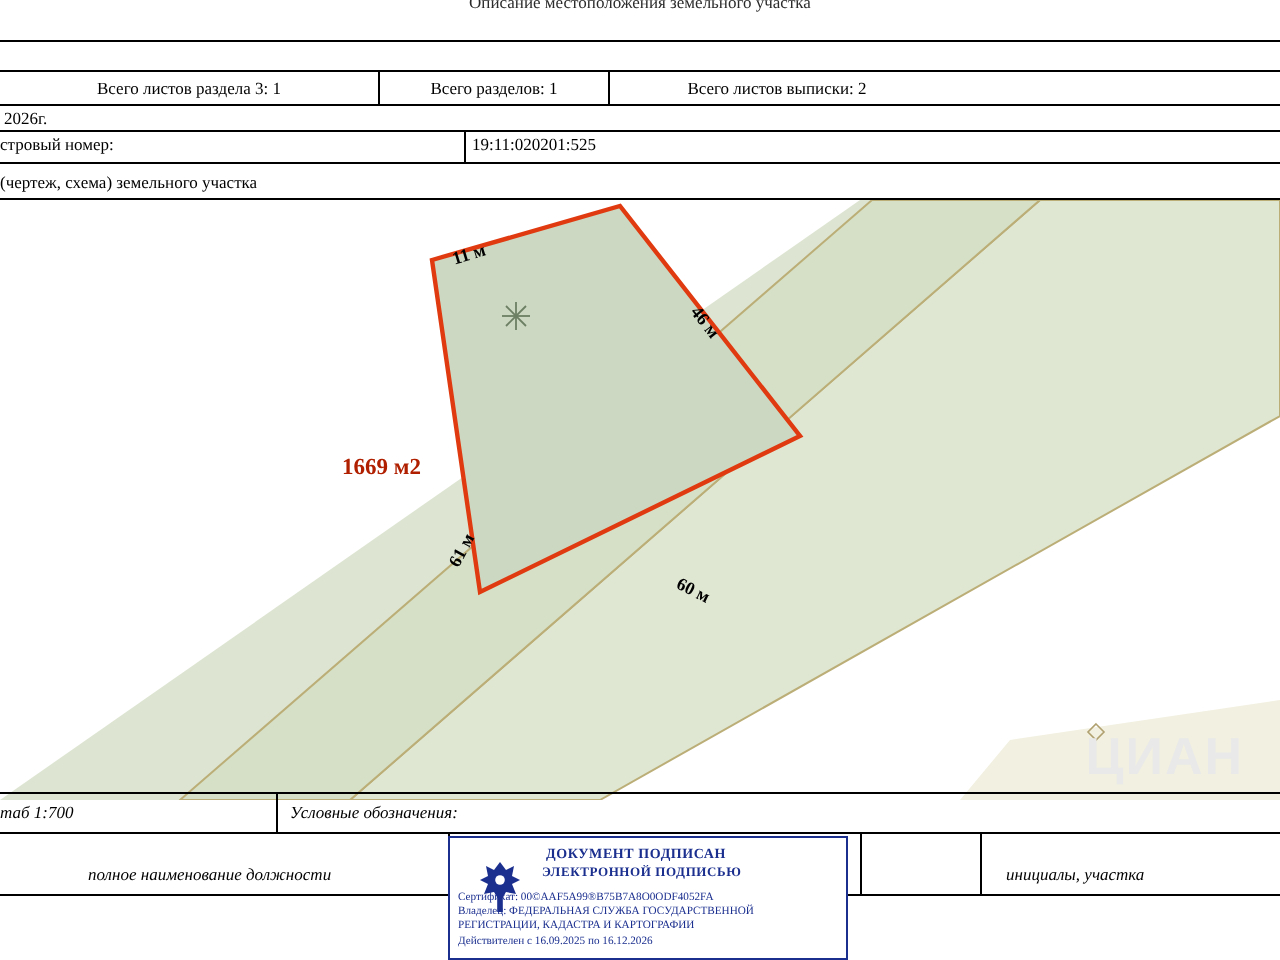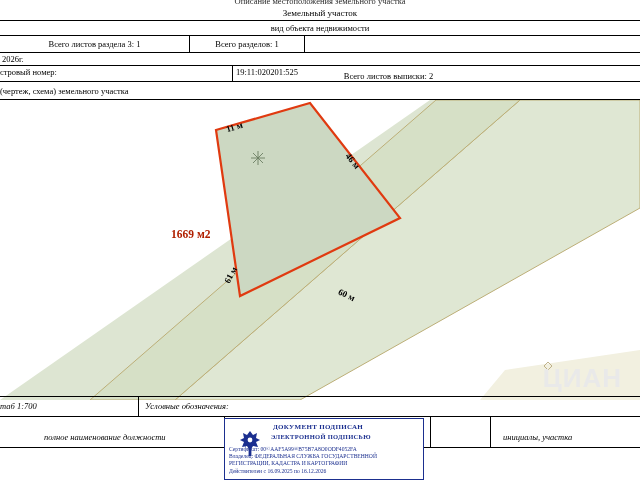--- a/index.html
+++ b/index.html
@@ -35,21 +35,21 @@
   }
   .tbl .cell{
     display:flex;align-items:center;justify-content:center;
     border-right:1px solid #000;
     box-sizing:border-box;height:16px;
   }
   .tbl .cell:last-child{border-right:none;}
   .c1{width:168px;}
   .c2{width:190px;}
   .c3{width:115px;}
-  .c4{width:167px;margin-top:32px;}
+  .c4{width:167px;}
 
   .yearline{
     position:absolute;left:2px;top:54px;font-size:8.5px;
   }
   .cad-row{
     position:absolute;left:0;top:66px;width:640px;height:15px;font-size:8.5px;
   }
   .cad-label{position:absolute;left:0;top:1px;}
   .cad-value{position:absolute;left:236px;top:1px;text-align:right;}
   .plan-label{
@@ -112,23 +112,21 @@
   .eagle{
     position:absolute;left:12px;top:10px;width:26px;height:30px;
   }
 </style>
 </head>
 <body>
 
 <div class="page">
 
   <div class="hdr-title">Описание местоположения земельного участка</div>
-  <div class="hdr-row1">Земельный участок</div>
   <div class="rule" style="left:0;top:20px;width:640px;height:1px;"></div>
-  <div class="hdr-row2">вид объекта недвижимости</div>
   <div class="rule" style="left:0;top:35px;width:640px;height:1px;"></div>
 
   <div class="tbl">
     <div class="cell c2">Всего листов раздела 3: 1</div>
     <div class="cell c3">Всего разделов: 1</div>
     <div class="cell c4">Всего листов выписки: 2</div>
   </div>
   <div class="rule" style="left:0;top:52px;width:640px;height:1px;"></div>
 
   <div class="yearline">2026г.</div>

